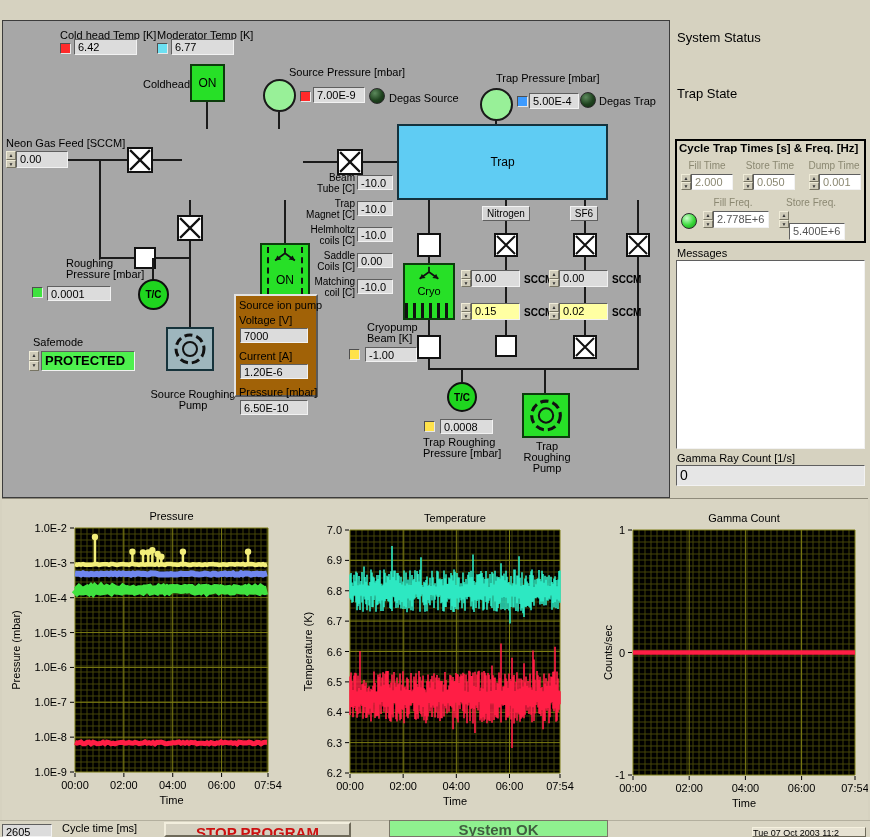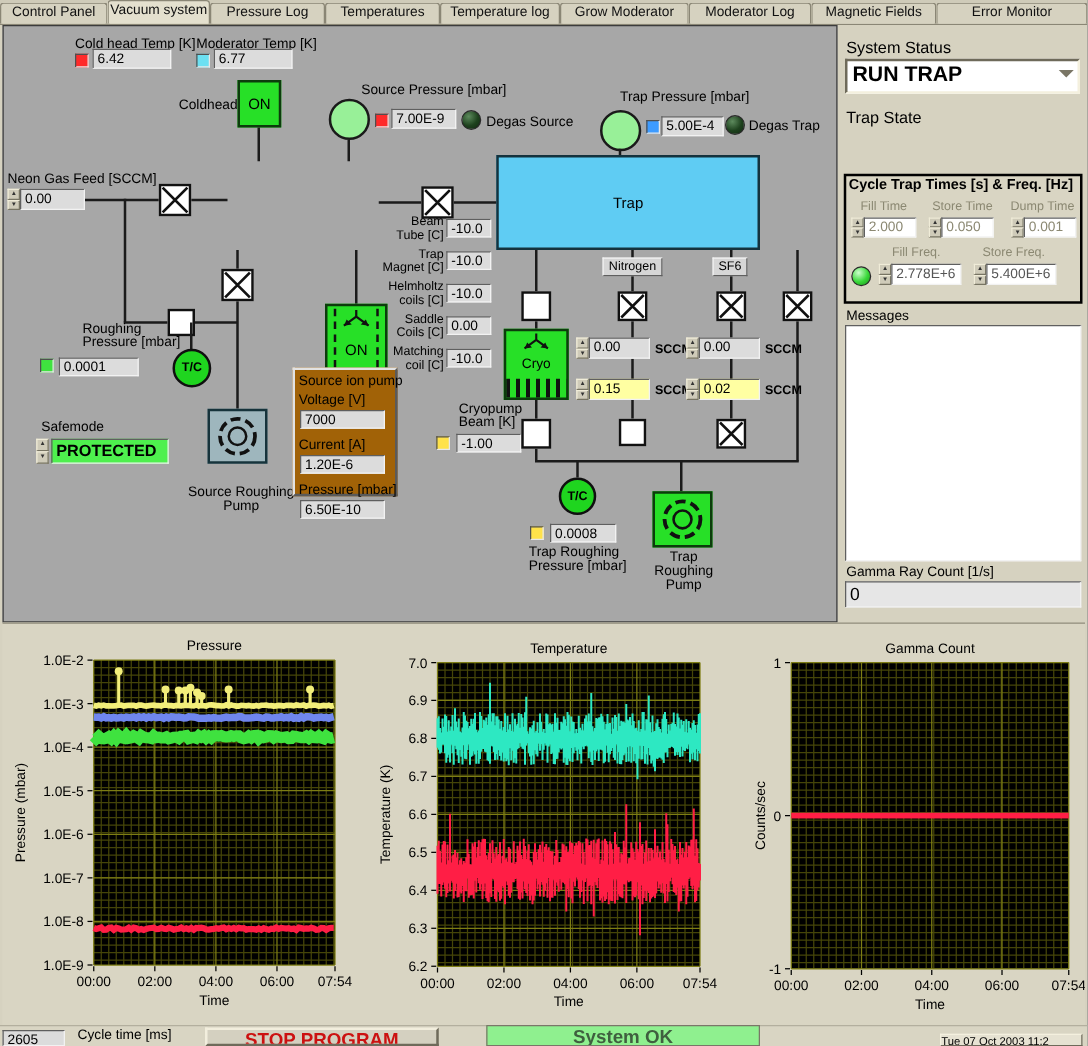--- a/index.html
+++ b/index.html
@@ -40,31 +40,20 @@
       font-weight:bold;font-size:17px;color:#000;padding:1px 4px;overflow:hidden;white-space:nowrap;}
   .ddarr{position:absolute;right:3px;top:7px;width:0;height:0;border:6px solid transparent;border-top-color:#7a7666;}
   .ctext{font-family:"Liberation Sans",sans-serif;font-size:11px;fill:#000;}
   .panelbox{position:absolute;box-sizing:border-box;}
 </style>
 </head>
 <body>
 
 <div id="root">
 
-  <div id="tabbar">
-    <div class="tab" style="width:86px">Control Panel</div>
-    <div class="tab active" style="width:82px">Vacuum system</div>
-    <div class="tab" style="width:92px">Pressure Log</div>
-    <div class="tab" style="width:92px">Temperatures</div>
-    <div class="tab" style="width:96px">Temperature log</div>
-    <div class="tab" style="width:103px">Grow Moderator</div>
-    <div class="tab" style="width:98px">Moderator Log</div>
-    <div class="tab" style="width:100px">Magnetic Fields</div>
-    <div class="tab" style="width:121px">Error Monitor</div>
-  </div>
 
   <div class="panelbox" style="left:2px;top:20px;width:668px;height:478px;background:#a7a7a7;border:1px solid #3c3c3c;"></div>
 
   <div class="lbl" style="left:60px;top:29px">Cold head Temp [K]</div>
   <div class="led" style="left:60px;top:43px;background:#ff2a2a"></div>
   <div class="vbox" style="left:74px;top:39px;width:63px;height:16px">6.42</div>
   <div class="lbl" style="left:157px;top:29px">Moderator Temp [K]</div>
   <div class="led" style="left:157px;top:43px;background:#6ce0f2"></div>
   <div class="vbox" style="left:171px;top:39px;width:63px;height:16px">6.77</div>
 
@@ -254,24 +243,20 @@
 
   <div class="greenbox" style="left:522px;top:393px;width:48px;height:45px">
     <svg viewBox="0 0 40 40" style="width:100%;height:100%">
         <circle cx="20" cy="20" r="14" fill="none" stroke="#111" stroke-width="3" stroke-dasharray="8 4"></circle>
         <circle cx="20" cy="20" r="7" fill="none" stroke="#111" stroke-width="2"></circle>
       </svg>
   </div>
   <div class="lbl wrap ctr" style="left:511px;top:441px;width:72px">Trap Roughing Pump</div>
 
   <div class="lbl" style="left:677px;top:30px;font-size:13px">System Status</div>
-  <div class="dd" style="left:676px;top:47px;width:188px;height:28px;background:#fff">
-    <span>RUN TRAP</span>
-    <span class="ddarr"></span>
-  </div>
   <div class="lbl" style="left:677px;top:86px;font-size:13px">Trap State</div>
 
   <div class="panelbox" style="left:675px;top:139px;width:191px;height:104px;border:2px solid #000;background:#d9d5c3">
     <div class="lbl" style="left:2px;top:1px;font-weight:bold;font-size:11.5px">Cycle Trap Times [s] &amp; Freq. [Hz]</div>
     <div class="lbl ctr" style="left:4px;top:19px;width:52px;font-size:10px;color:#8b8872">Fill Time</div>
     <div class="lbl ctr" style="left:62px;top:19px;width:62px;font-size:10px;color:#8b8872">Store Time</div>
     <div class="lbl ctr" style="left:128px;top:19px;width:58px;font-size:10px;color:#8b8872">Dump Time</div>
     <div class="spin" style="left:4px;top:33px;height:16px">
         <span>▲</span>
         <span>▼</span>
@@ -292,21 +277,21 @@
     <div class="rled rled-bright" style="left:4px;top:72px"></div>
     <div class="spin" style="left:26px;top:70px;height:17px">
         <span>▲</span>
         <span>▼</span>
       </div>
     <div class="vbox beige" style="left:36px;top:70px;width:56px;height:17px;color:#555">2.778E+6</div>
     <div class="spin" style="left:102px;top:70px;height:17px">
         <span>▲</span>
         <span>▼</span>
       </div>
-    <div class="vbox beige" style="left:112px;top:70px;width:56px;height:17px;color:#555">5.400E+6</div>
+    <div class="vbox beige" style="left:112px;top:82px;width:56px;height:17px;color:#555">5.400E+6</div>
   </div>
 
   <div class="lbl" style="left:677px;top:247px">Messages</div>
   <div class="panelbox" style="left:676px;top:260px;width:189px;height:189px;background:#fff;border:1px solid;border-color:#5f5f5f #f2f2f2 #f2f2f2 #5f5f5f"></div>
   <div class="lbl" style="left:677px;top:452px">Gamma Ray Count [1/s]</div>
   <div class="vbox" style="left:676px;top:465px;width:189px;height:21px;font-size:14px;background:#e6e6e6">0</div>
 
   <div class="panelbox" style="left:2px;top:498px;width:866px;height:322px;background:#d9d5c3;border-top:1px solid #8f8b7b"></div>
   <svg id="chart-pressure" style="position:absolute;left:8px;top:506px" width="292" height="312">
       <rect x="67" y="22" width="193" height="244" fill="#000000"></rect>

